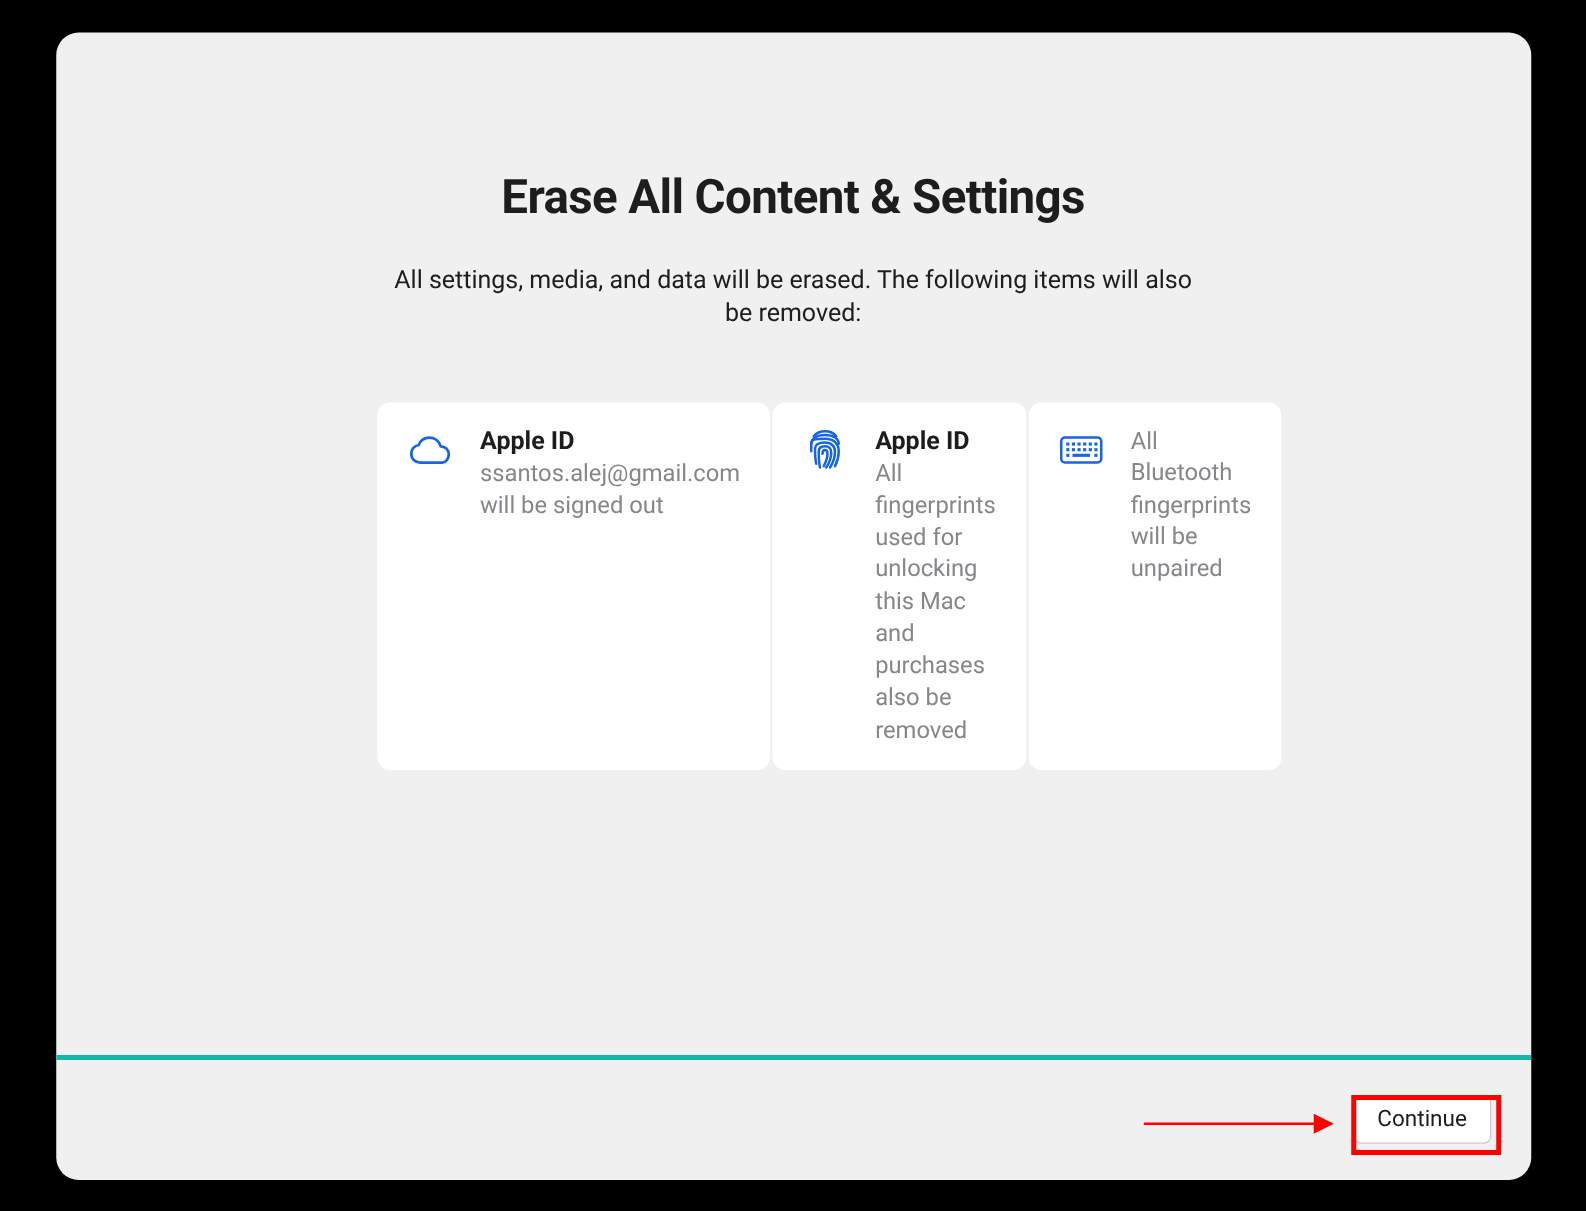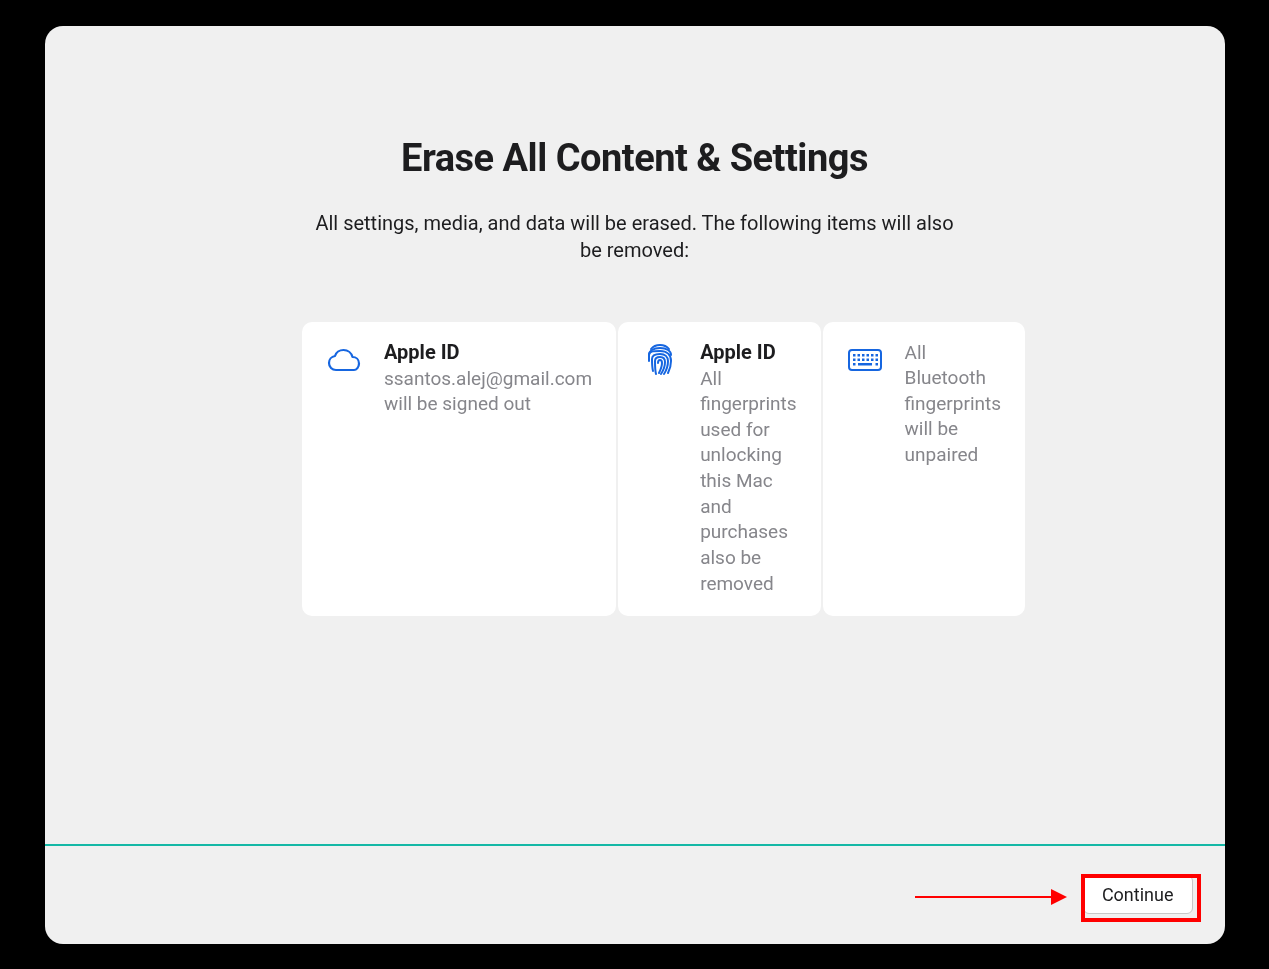--- a/index.html
+++ b/index.html
@@ -79,21 +79,21 @@
       font-weight: 700;
       color: #1d1d1f;
       margin-bottom: 2px;
     }
     .item-desc {
       font-size: 19px;
       color: #86868b;
       line-height: 1.35;
     }
     .footer {
-      border-top: 2px solid #14b8a6;
+      border-top: 4px solid #14b8a6;
       height: 100px;
       display: flex;
       align-items: center;
       justify-content: flex-end;
       padding: 0 32px;
       position: relative;
     }
     .continue-btn {
       background: #ffffff;
       border: 1px solid #c8c8c8;

